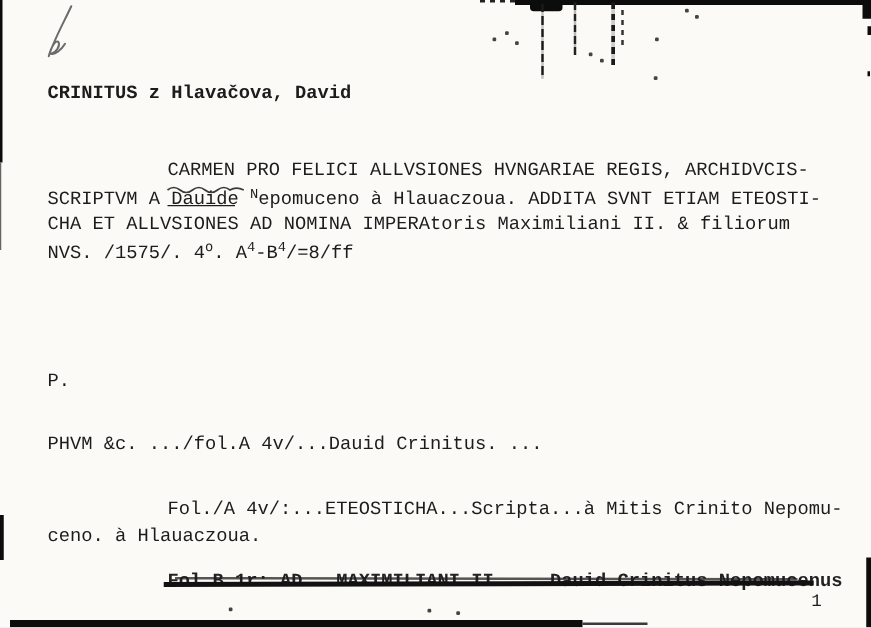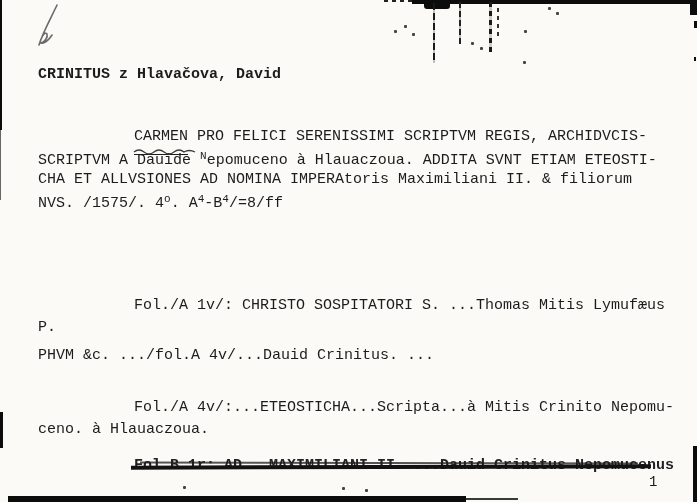--- a/index.html
+++ b/index.html
@@ -12,21 +12,21 @@
     font-family:"Liberation Mono","DejaVu Sans Mono",monospace;
     font-size:15px;
     color:#1c1c1c;
     letter-spacing:0px;
   }
   .author{position:absolute;left:38px;top:66px;white-space:pre;font-weight:bold;}
   .para{position:absolute;left:38px;right:20px;}
   .line{height:21.7px;white-space:pre;}
   .ind{padding-left:96px;}
   .sup{font-size:11px;vertical-align:5px;letter-spacing:0;}
-  .u-carmen{border-bottom:1.5px solid #1c1c1c;padding-bottom:9px;}
+  .u-carmen{border-bottom:1.5px solid #1c1c1c;padding-bottom:19px;}
   .squiggle{position:absolute;left:133px;top:147px;}
   .pagenum{position:absolute;left:649px;top:474px;font-size:14px;}
   .pencil{position:absolute;left:30px;top:2px;}
 
   
   .art{position:absolute;background:#0c0c0c;}
   .topbar{left:412px;top:0;width:285px;height:4px;}
   .topblob{left:424px;top:0;width:26px;height:9px;border-radius:0 0 3px 3px;}
   .topdash{left:384px;top:0;width:30px;height:2px;background:repeating-linear-gradient(90deg,#222 0 4px,transparent 4px 8px);}
   .streak1{left:433px;top:3px;width:2px;height:60px;background:repeating-linear-gradient(#1a1a1a 0 7px,rgba(26,26,26,.25) 7px 10px);}
@@ -87,32 +87,31 @@
   <div class="art botbar"></div>
   <div class="art botbar2"></div>
 
   <svg class="pencil" width="36" height="52" viewBox="0 0 36 52">
     <path d="M27,3 C22,14 13,30 9,43 M9,43 C11,35 15,29 17,32 C18,35 15,40 11,41 C14,42 19,38 22,33" fill="none" stroke="#6b6b6b" stroke-width="1.6" stroke-linecap="round"></path>
   </svg>
 
   <div class="author">CRINITUS z Hlavačova, David</div>
 
   <div class="para" style="top:128px">
-    <div class="line ind"><span class="u-carmen">CARMEN</span><span> PRO FELICI SERENISSIMI SCRIPTVM REGIS, ARCHIDVCIS-</span></div>
+    <div class="line ind"><span class="u-carmen">CARMEN</span><span> PRO FELICI ALLVSIONES HVNGARIAE REGIS, ARCHIDVCIS-</span></div>
     <div class="line"><span>SCRIPTVM A Dauide </span><span class="sup">N</span><span>epomuceno à Hlauaczoua. ADDITA SVNT ETIAM ETEOSTI-</span></div>
     <div class="line">CHA ET ALLVSIONES AD NOMINA IMPERAtoris Maximiliani II. &amp; filiorum</div>
     <div class="line"><span>NVS. /1575/. 4</span><span class="sup">o</span><span>. A</span><span class="sup">4</span><span>-B</span><span class="sup">4</span><span>/=8/ff</span></div>
   </div>
 
   <svg class="squiggle" width="66" height="8" viewBox="0 0 66 8">
     <path d="M1,5 Q6,1 11,5 T21,5 T31,5 T41,5 T51,5 Q56,2 62,5" fill="none" stroke="#3a3a3a" stroke-width="1.3"></path>
   </svg>
 
   <div class="para" style="top:297px">
-    <div class="line ind">Fol./A 1v/: CHRISTO SOSPITATORI S. ...Thomas Mitis Lymufæus</div>
     <div class="line">P.</div>
   </div>
 
   <div class="para" style="top:347px">
     <div class="line">PHVM &amp;c. .../fol.A 4v/...Dauid Crinitus. ...</div>
   </div>
 
   <div class="para" style="top:399px">
     <div class="line ind">Fol./A 4v/:...ETEOSTICHA...Scripta...à Mitis Crinito Nepomu-</div>
     <div class="line">ceno. à Hlauaczoua.</div>

